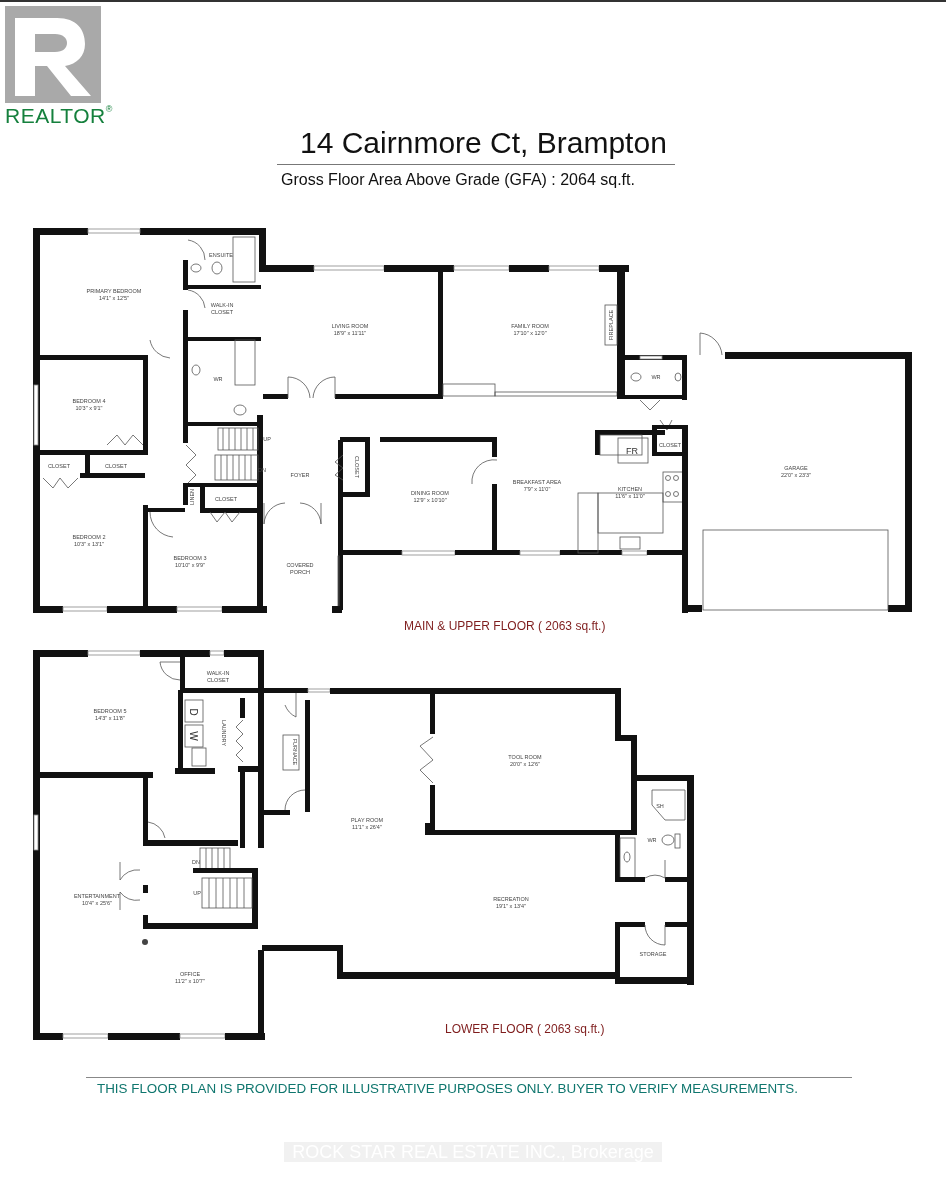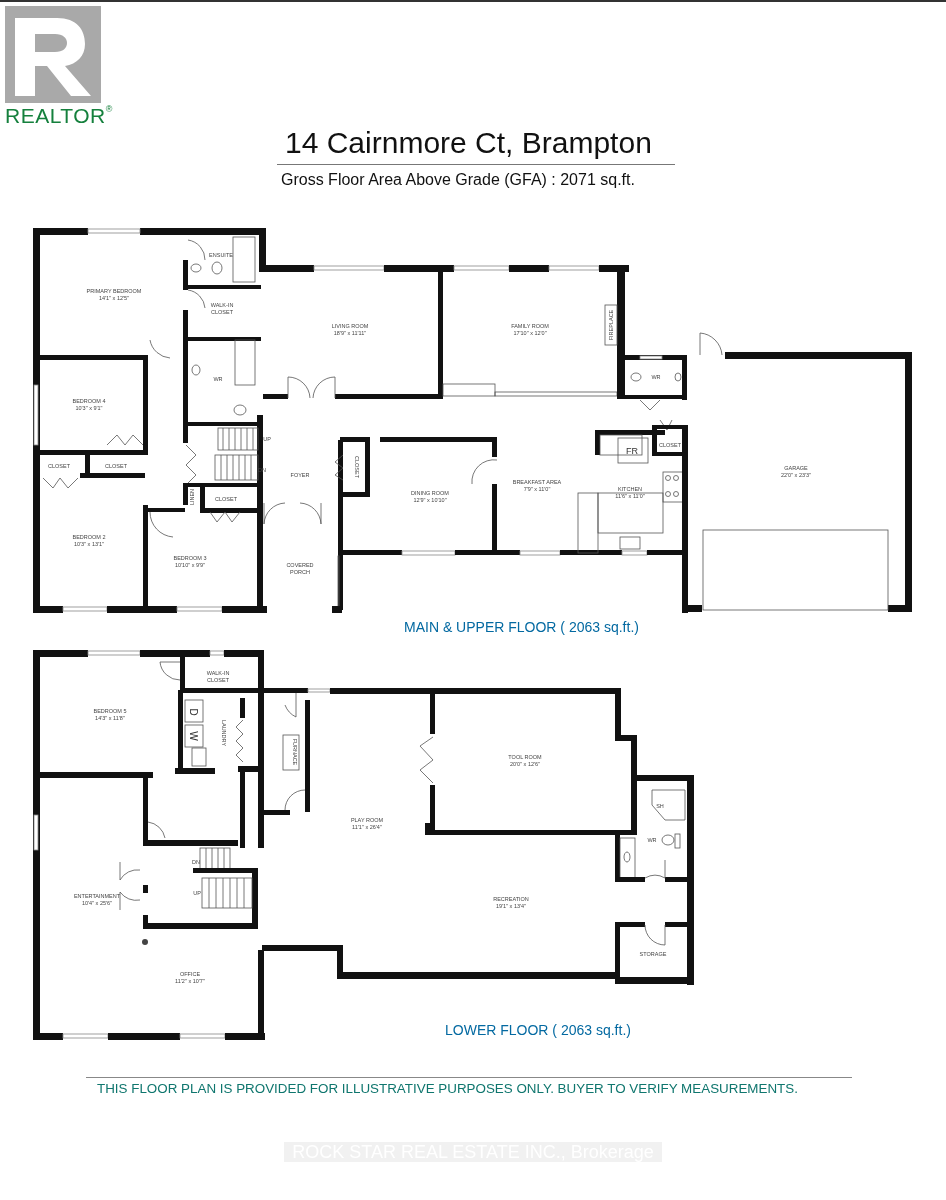--- a/index.html
+++ b/index.html
@@ -1,25 +1,25 @@
 <!DOCTYPE html>
 <html><head>
 <meta charset="utf-8">
 <style>
   html, body { margin: 0; padding: 0; background: #ffffff; }
   body { width: 946px; height: 1200px; position: relative; overflow: hidden; font-family: "Liberation Sans", sans-serif; }
   .topbar { position: absolute; left: 0; top: 0; width: 946px; height: 2px; background: #333; }
   .logo { position: absolute; left: 5px; top: 6px; width: 96px; height: 97px; background: #a9a9a9; }
   .logo-text { position: absolute; left: 5px; top: 104px; font-size: 21px; color: #15803d; letter-spacing: 0.5px; }
   .logo-text sup { font-size: 9px; vertical-align: top; }
-  .title { position: absolute; left: 285px; top: 126px; font-size: 30px; color: #111; white-space: nowrap; }
+  .title { position: absolute; left: 300px; top: 126px; font-size: 30px; color: #111; white-space: nowrap; }
   .title-rule { position: absolute; left: 277px; top: 164px; width: 398px; height: 1px; background: #777; }
   .subtitle { position: absolute; left: 281px; top: 171px; font-size: 16px; color: #111; white-space: nowrap; }
   .plan { position: absolute; left: 0; top: 0; }
-  .floor-label { position: absolute; font-size: 14px; color: #0369a1; white-space: nowrap; }
+  .floor-label { position: absolute; font-size: 12px; color: #7f1d1d; white-space: nowrap; }
   .disc-rule { position: absolute; left: 86px; top: 1077px; width: 766px; height: 1px; background: #888; }
   .disclaimer { position: absolute; left: 97px; top: 1081px; font-size: 13.4px; color: #0f766e; white-space: nowrap; }
   .brokerage { position: absolute; left: 284px; top: 1142px; width: 378px; height: 20px; background: #f1f1f1; color: #fff; font-size: 18px; line-height: 20px; white-space: nowrap; text-align: center; }
   .rl { font-family: "Liberation Sans", sans-serif; font-size: 5.5px; fill: #444; text-anchor: middle; }
   .wall { fill: #111; }
   .thin { fill: none; stroke: #555; stroke-width: 0.8; }
   .win { fill: #fff; stroke: #888; stroke-width: 0.8; }
 </style>
 </head>
 <body>
@@ -29,21 +29,21 @@
 <div class="logo">
   <svg width="96" height="97" viewBox="0 0 96 97">
     <rect x="0" y="0" width="96" height="97" fill="#a9a9a9"></rect>
     <path d="M10 12 H52 C72 12 80 24 80 38 C80 50 72 58 60 60 L86 90 H66 L42 60 H30 V90 H10 Z M30 28 V46 H50 C58 46 62 42 62 37 C62 32 58 28 50 28 Z" fill="#ffffff"></path>
   </svg>
 </div>
 <div class="logo-text"><span>REALTOR</span><sup>®</sup></div>
 
 <div class="title">14 Cairnmore Ct, Brampton</div>
 <div class="title-rule"></div>
-<div class="subtitle">Gross Floor Area Above Grade  (GFA) : 2071 sq.ft.</div>
+<div class="subtitle">Gross Floor Area Above Grade  (GFA) : 2064 sq.ft.</div>
 
 <svg class="plan" width="946" height="1200" viewBox="0 0 946 1200">
 
   <g>
 
     <rect class="wall" x="33" y="228" width="7" height="385"></rect>
     <rect class="wall" x="33" y="228" width="55" height="7"></rect>
     <rect class="wall" x="140" y="228" width="125" height="7"></rect>
     <rect class="win" x="88" y="229" width="52" height="4"></rect>
     <rect class="wall" x="259" y="228" width="7" height="40"></rect>

